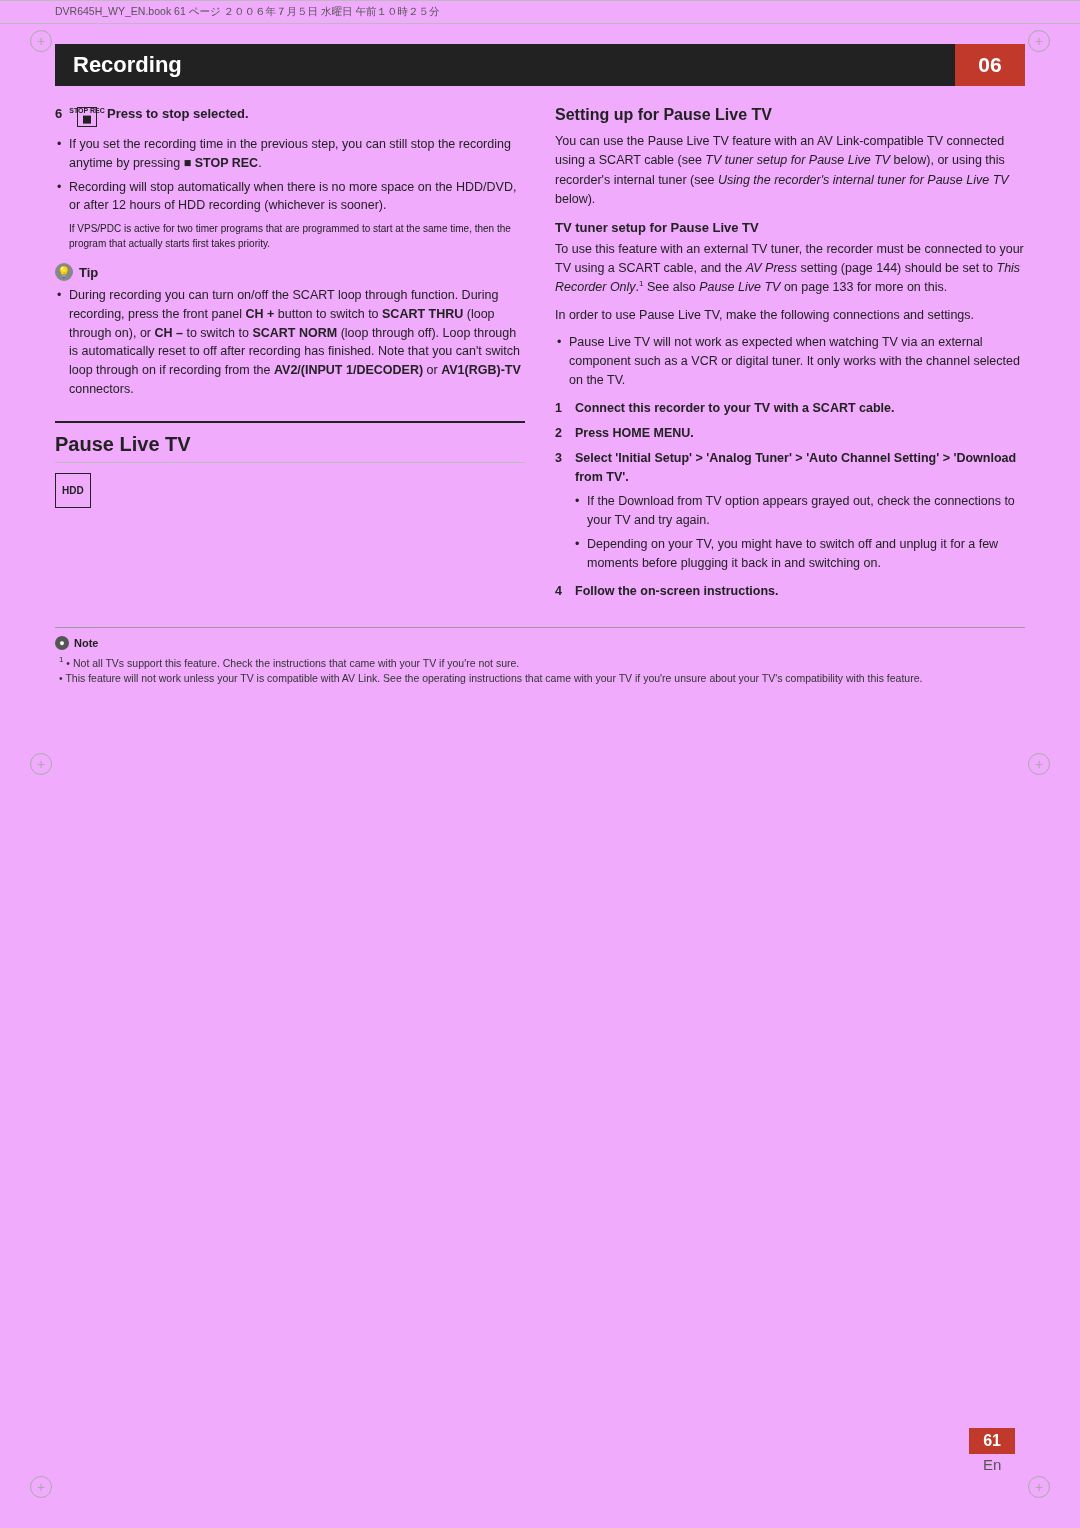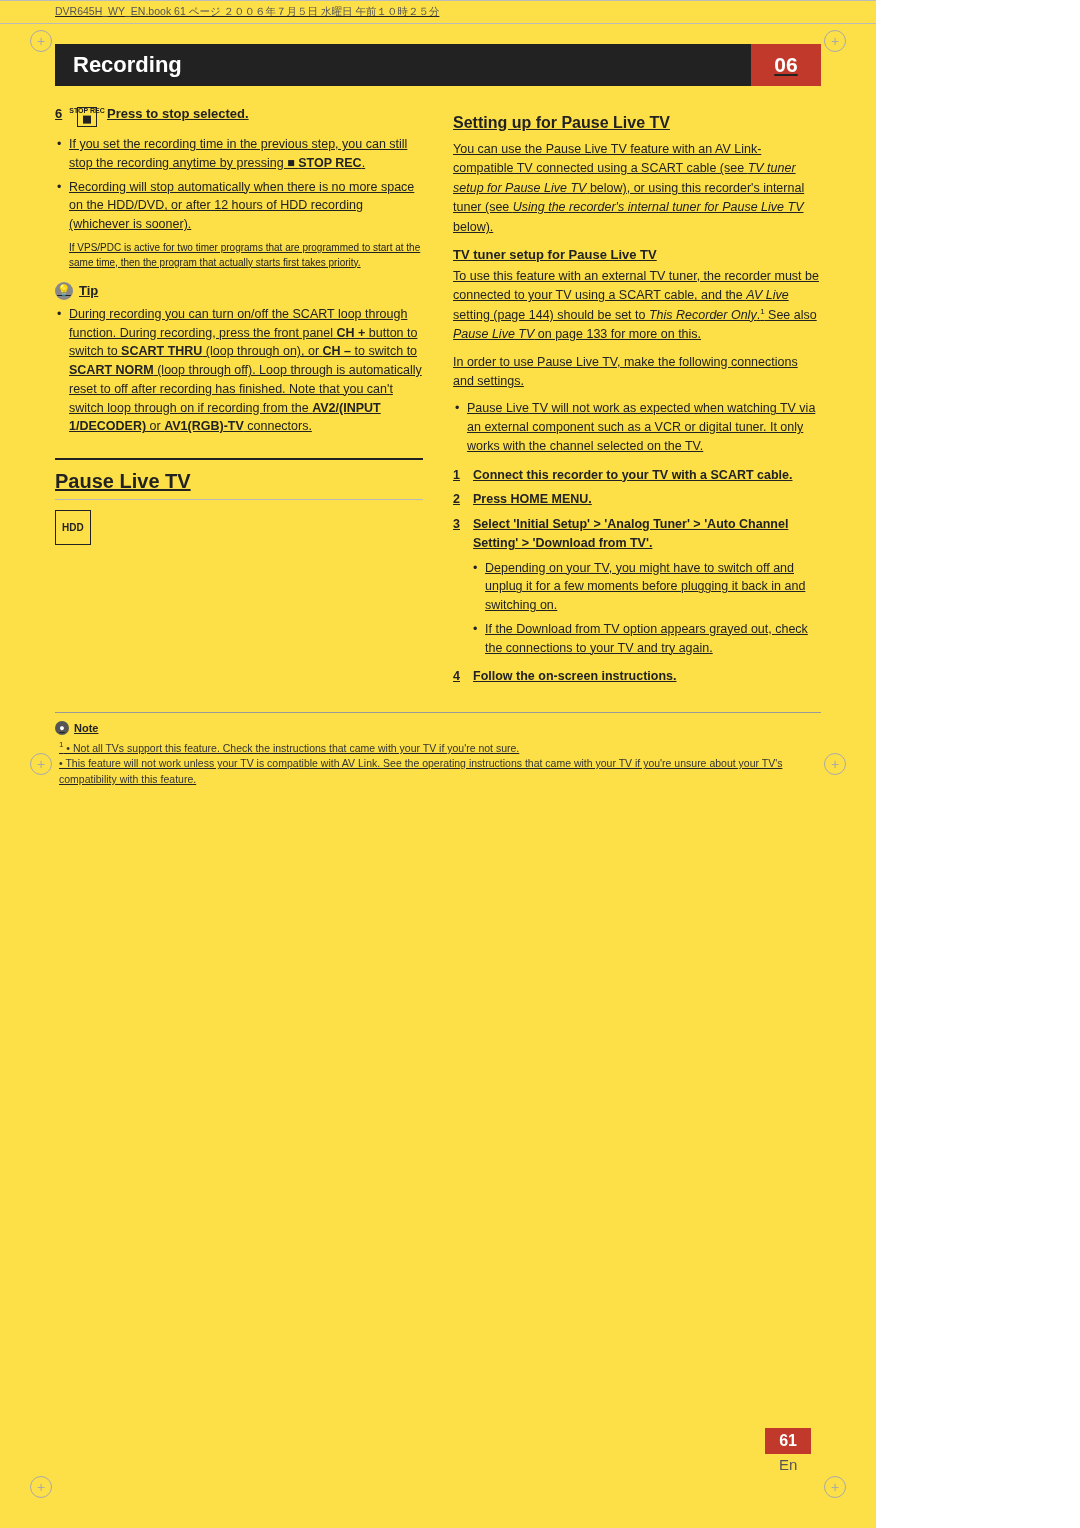--- a/index.html
+++ b/index.html
@@ -13,25 +13,24 @@
       height: 1528px;
       background: #ffffff;
       font-family: Arial, Helvetica, sans-serif;
       font-size: 13px;
       color: #222;
       position: relative;
       overflow: hidden;
     }
 
     .page-container {
-      width: 876px;
+      width: 1080px;
       height: 1528px;
       position: relative;
-      background: #fde047;
-      text-decoration: underline;
+      background: #f0abfc;
     }
 
     .reg-mark {
       width: 22px;
       height: 22px;
       border-radius: 50%;
       border: 1.5px solid #aaa;
       position: absolute;
       display: flex;
       align-items: center;
@@ -200,21 +199,20 @@
       font-weight: bold;
       padding: 11px 6px;
       margin-bottom: 8px;
     }
 
     
     .right-section-title {
       font-size: 16px;
       font-weight: bold;
       margin-bottom: 8px;
-      margin-top: 8px;
     }
 
     .sub-section-title {
       font-size: 13px;
       font-weight: bold;
       margin: 10px 0 5px 0;
     }
 
     .numbered-step {
       display: flex;
@@ -366,21 +364,21 @@
     </div>
 
     <div class="right-column">
 
       <div class="right-section-title">Setting up for Pause Live TV</div>
 
       <p class="body-text">You can use the Pause Live TV feature with an AV Link-compatible TV connected using a SCART cable (see <em>TV tuner setup for Pause Live TV</em> below), or using this recorder's internal tuner (see <em>Using the recorder's internal tuner for Pause Live TV</em> below).</p>
 
       <div class="sub-section-title">TV tuner setup for Pause Live TV</div>
 
-      <p class="body-text">To use this feature with an external TV tuner, the recorder must be connected to your TV using a SCART cable, and the <em>AV Live</em> setting (page 144) should be set to <em>This Recorder Only</em>.<span class="superscript">1</span> See also <em>Pause Live TV</em> on page 133 for more on this.</p>
+      <p class="body-text">To use this feature with an external TV tuner, the recorder must be connected to your TV using a SCART cable, and the <em>AV Press</em> setting (page 144) should be set to <em>This Recorder Only</em>.<span class="superscript">1</span> See also <em>Pause Live TV</em> on page 133 for more on this.</p>
 
       <p class="body-text">In order to use Pause Live TV, make the following connections and settings.</p>
 
       <ul class="bullet-list">
         <li>Pause Live TV will not work as expected when watching TV via an external component such as a VCR or digital tuner. It only works with the channel selected on the TV.</li>
       </ul>
 
       <div class="numbered-step">
         <span class="num">1</span>
         <span><strong>Connect this recorder to your TV with a SCART cable.</strong></span>
@@ -390,22 +388,22 @@
         <span class="num">2</span>
         <span><strong>Press HOME MENU.</strong></span>
       </div>
 
       <div class="numbered-step">
         <span class="num">3</span>
         <span><strong>Select 'Initial Setup' &gt; 'Analog Tuner' &gt; 'Auto Channel Setting' &gt; 'Download from TV'.</strong></span>
       </div>
 
       <ul class="bullet-list" style="margin-left:18px;">
+        <li>If the Download from TV option appears grayed out, check the connections to your TV and try again.</li>
         <li>Depending on your TV, you might have to switch off and unplug it for a few moments before plugging it back in and switching on.</li>
-        <li>If the Download from TV option appears grayed out, check the connections to your TV and try again.</li>
       </ul>
 
       <div class="numbered-step">
         <span class="num">4</span>
         <span><strong>Follow the on-screen instructions.</strong></span>
       </div>
 
     </div>
   </div>
 

